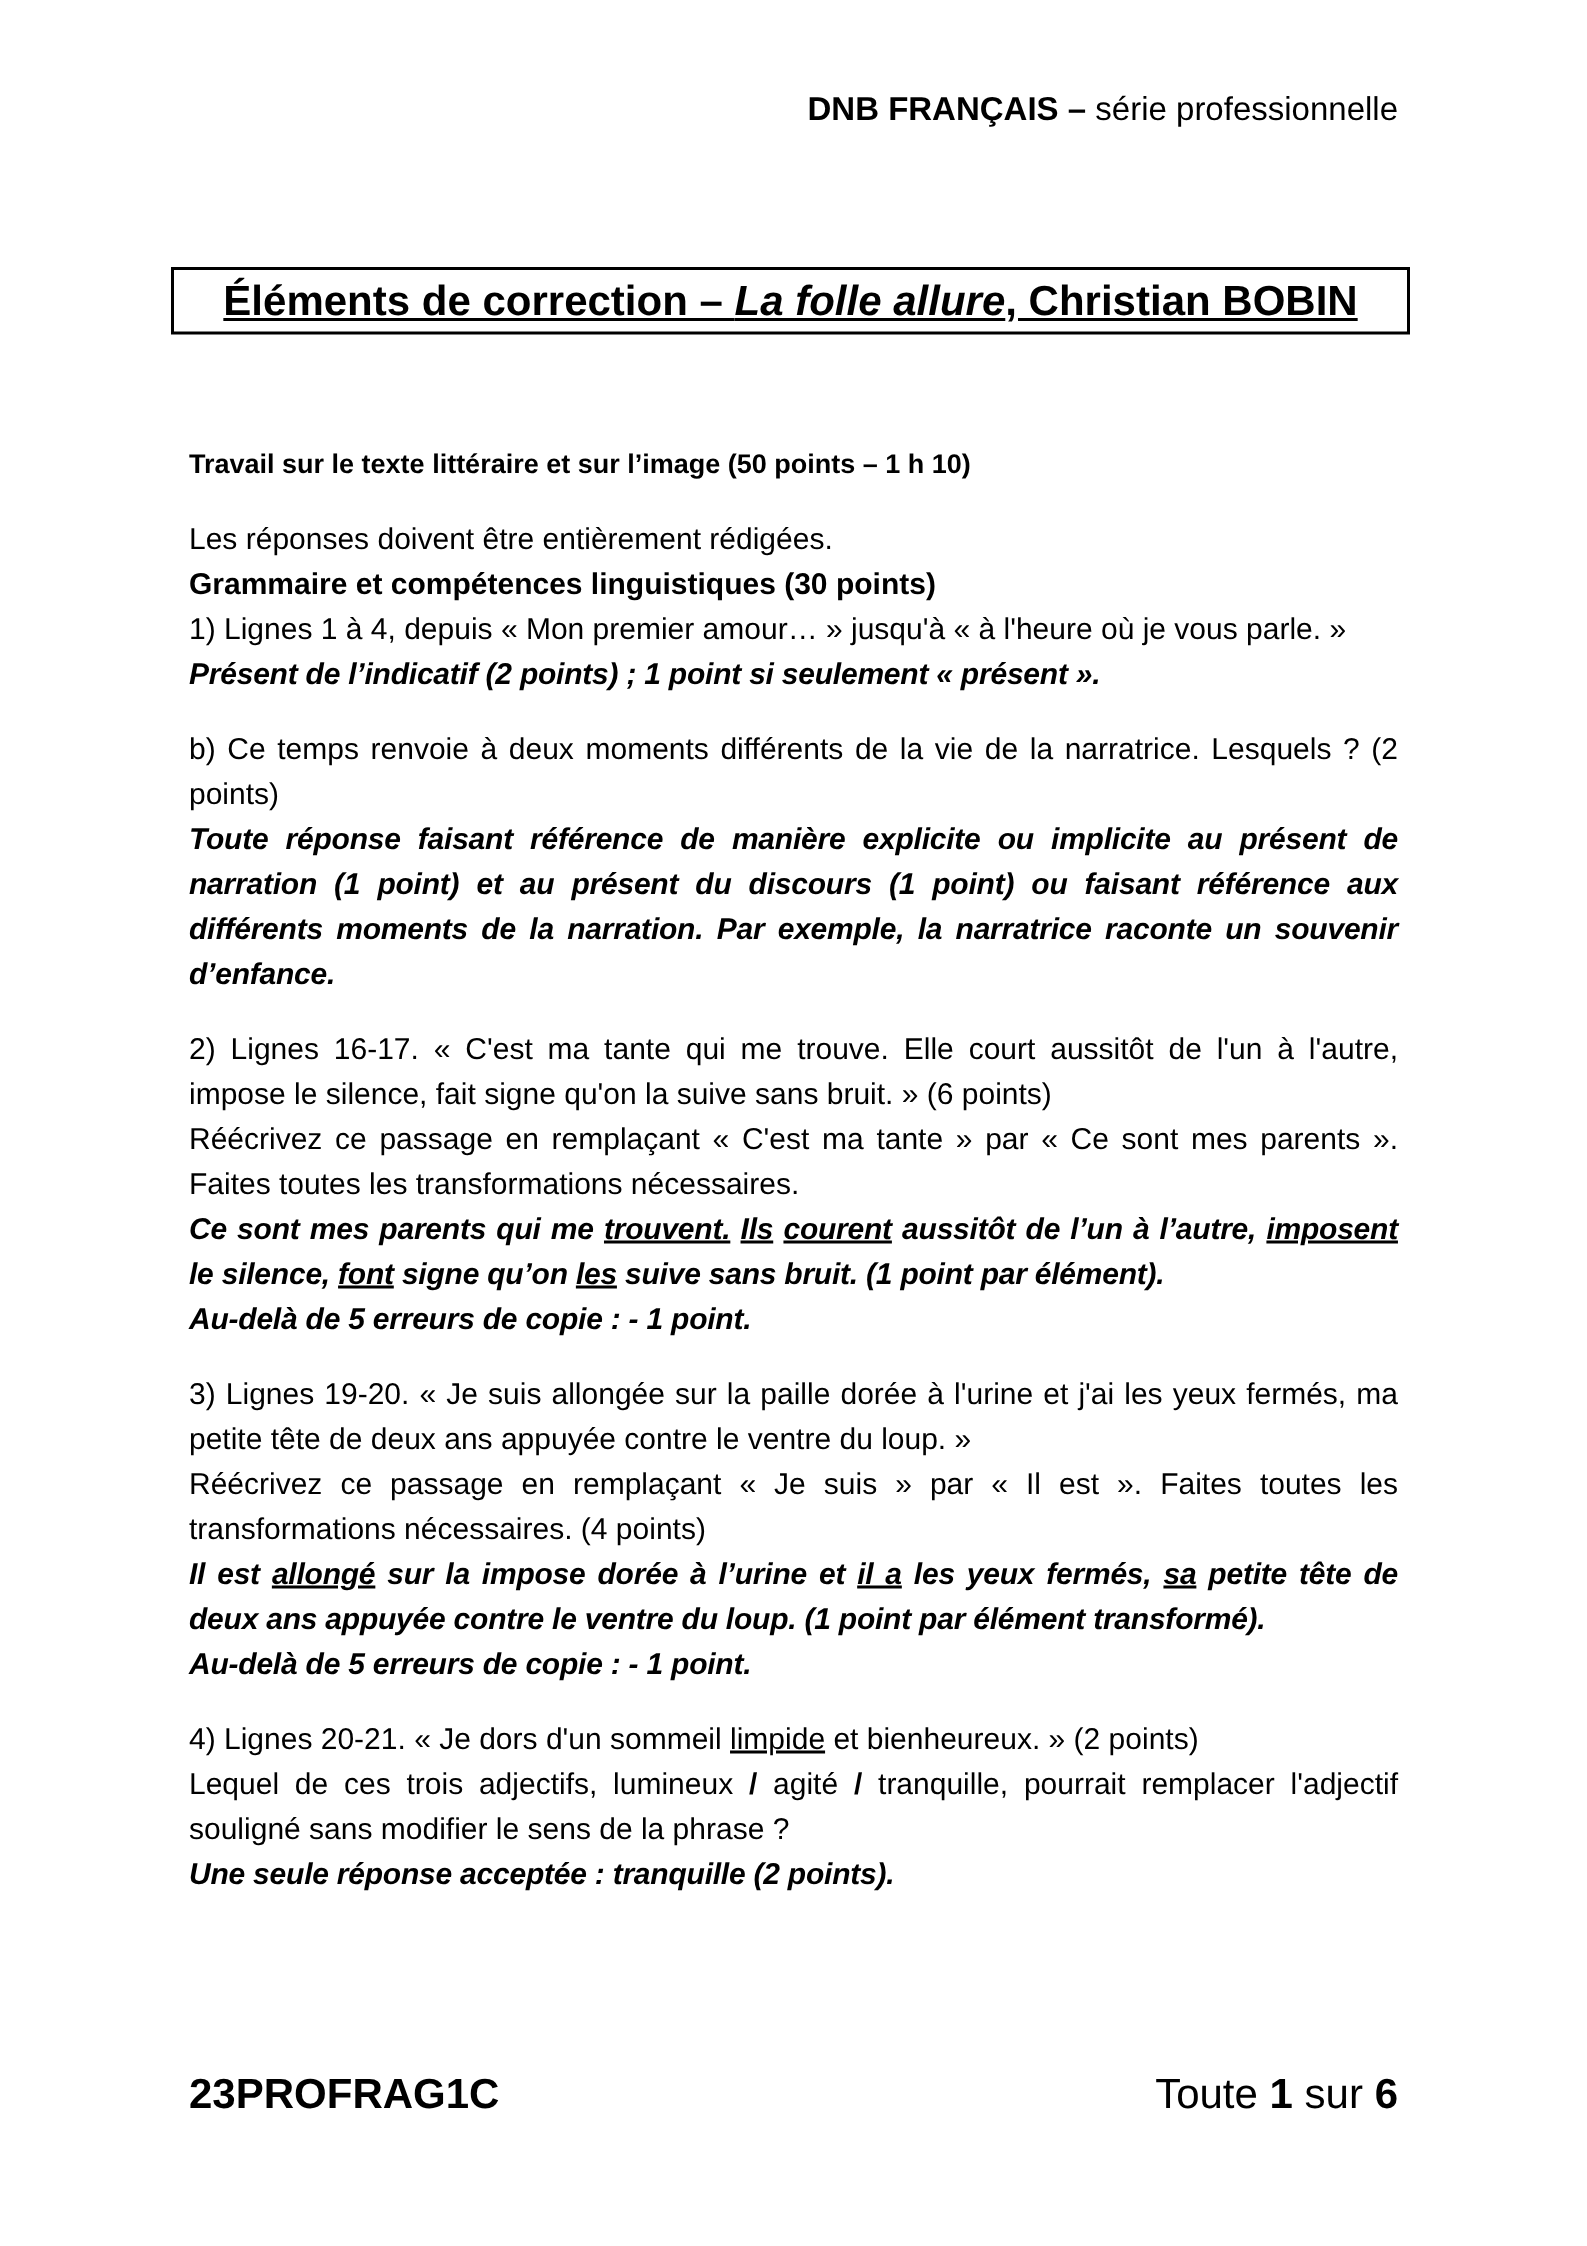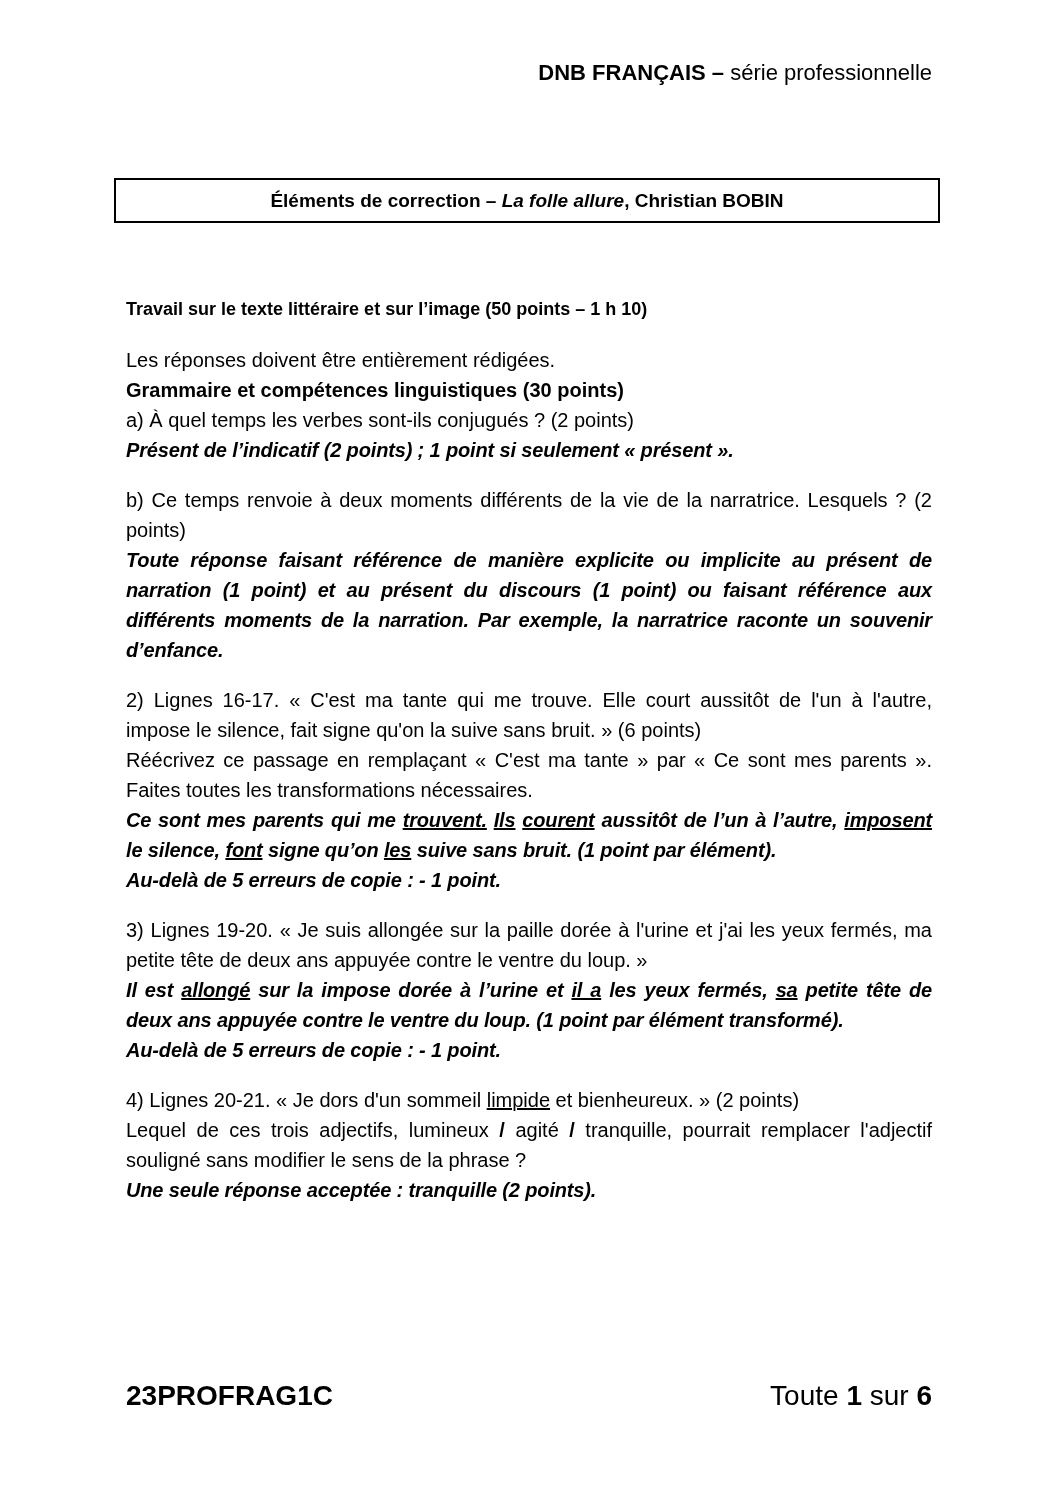--- a/index.html
+++ b/index.html
@@ -12,22 +12,22 @@
   .b{font-weight:bold;}
   .i{font-style:italic;}
   .u{text-decoration:underline;}
   .page-header{
     position:absolute;top:60px;left:126px;width:806px;
     text-align:right;font-size:22px;line-height:26px;
   }
   .title-box{
     position:absolute;top:178px;left:114px;width:822px;
     border:2px solid #000;
-    text-align:center;font-size:19px;line-height:27px;
-    padding:7px 0;font-weight:bold;
+    text-align:center;font-size:28px;line-height:27px;
+    padding:7px 0;font-weight:bold;text-decoration:underline;
   }
   .content{
     position:absolute;top:293px;left:126px;width:806px;
     font-size:20px;line-height:30px;
   }
   .main-title{
     font-size:18px;line-height:33px;font-weight:bold;
     margin:0 0 19px 0;
   }
   .instruction{margin:0 0 15px 0;}
@@ -55,38 +55,39 @@
 
 <div class="content">
 
   <p class="main-title">Travail sur le texte littéraire et sur l’image (50 points – 1 h 10)</p>
 
   <p class="instruction para">Les réponses doivent être entièrement rédigées.</p>
 
   <p class="subsection para">Grammaire et compétences linguistiques (30 points)</p>
 
   <div class="block">
-    <p class="para">a) À quel temps les verbes sont-ils conjugués ? (2 points)</p>
+    <p class="para">1) Lignes 1 à 4, depuis « Mon premier amour… » jusqu'à « à l'heure où je vous parle. »</p>
     <p class="para answer">Présent de l’indicatif (2 points) ; 1 point si seulement « présent ».</p>
   </div>
 
   <div class="block">
     <p class="para">b) Ce temps renvoie à deux moments différents de la vie de la narratrice. Lesquels ? (2 points)</p>
     <p class="para answer">Toute réponse faisant référence de manière explicite ou implicite au présent de narration (1 point) et au présent du discours (1 point) ou faisant référence aux différents moments de la narration. Par exemple, la narratrice raconte un souvenir d’enfance.</p>
   </div>
 
   <div class="block">
     <p class="para">2) Lignes 16-17. « C'est ma tante qui me trouve. Elle court aussitôt de l'un à l'autre, impose le silence, fait signe qu'on la suive sans bruit. » (6 points)</p>
     <p class="para">Réécrivez ce passage en remplaçant « C'est ma tante » par « Ce sont mes parents ». Faites toutes les transformations nécessaires.</p>
     <p class="para answer"><span>Ce sont mes parents qui me </span><span class="u">trouvent.</span><span> </span><span class="u">Ils</span><span> </span><span class="u">courent</span><span> aussitôt de l’un à l’autre, </span><span class="u">imposent</span><span> le silence, </span><span class="u">font</span><span> signe qu’on </span><span class="u">les</span><span> suive sans bruit. (1 point par élément).</span></p>
     <p class="para answer">Au-delà de 5 erreurs de copie : - 1 point.</p>
   </div>
 
   <div class="block">
     <p class="para">3) Lignes 19-20. « Je suis allongée sur la paille dorée à l'urine et j'ai les yeux fermés, ma petite tête de deux ans appuyée contre le ventre du loup. »</p>
+    <p class="para">Réécrivez ce passage en remplaçant « Je suis » par « Il est ». Faites toutes les transformations nécessaires. (4 points)</p>
     <p class="para answer"><span>Il est </span><span class="u">allongé</span><span> sur la impose dorée à l’urine et </span><span class="u">il a</span><span> les yeux fermés, </span><span class="u">sa</span><span> petite tête de deux ans appuyée contre le ventre du loup. (1 point par élément transformé).</span></p>
     <p class="para answer">Au-delà de 5 erreurs de copie : - 1 point.</p>
   </div>
 
   <div class="block">
     <p class="para"><span>4) Lignes 20-21. « Je dors d'un sommeil </span><span class="u">limpide</span><span> et bienheureux. » (2 points)</span></p>
     <p class="para"><span>Lequel de ces trois adjectifs, lumineux </span><span class="b">/</span><span> agité </span><span class="b">/</span><span> tranquille, pourrait remplacer l'adjectif souligné sans modifier le sens de la phrase ?</span></p>
     <p class="para answer">Une seule réponse acceptée : tranquille (2 points).</p>
   </div>
 

